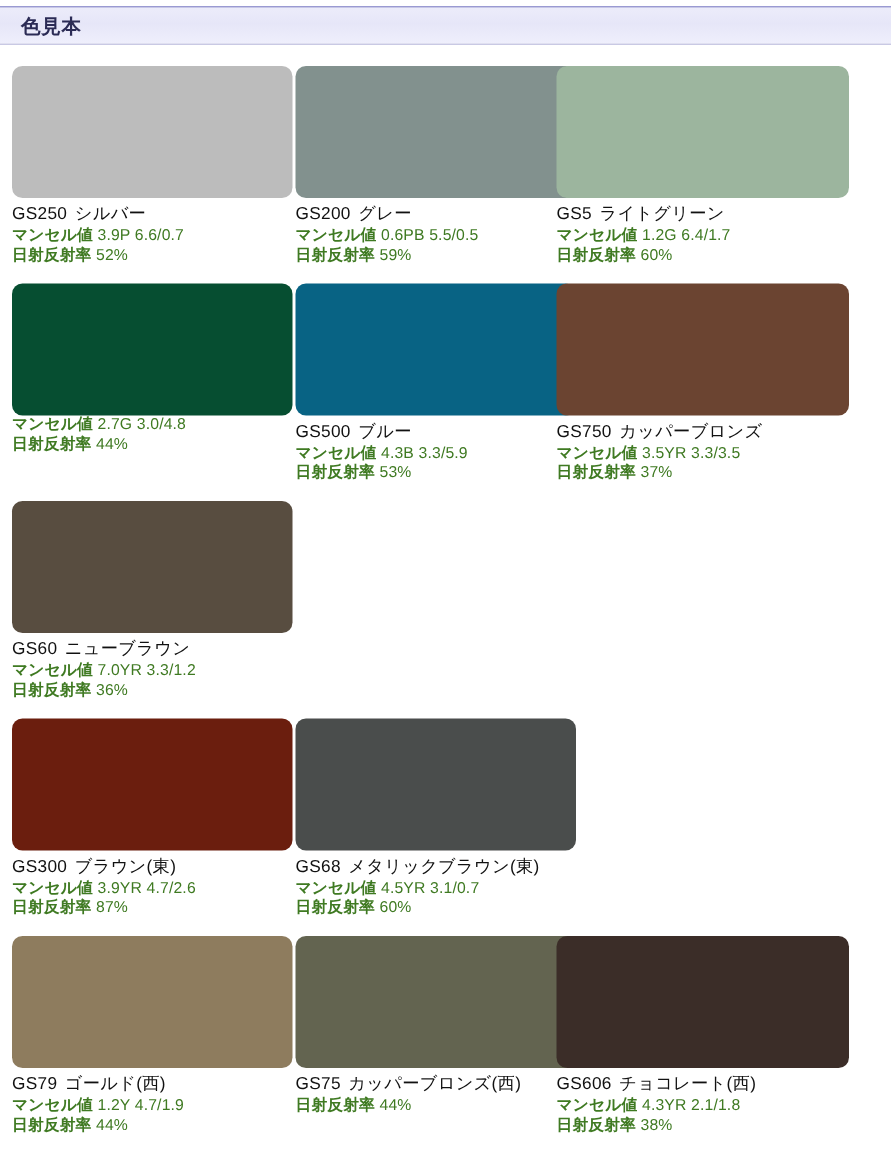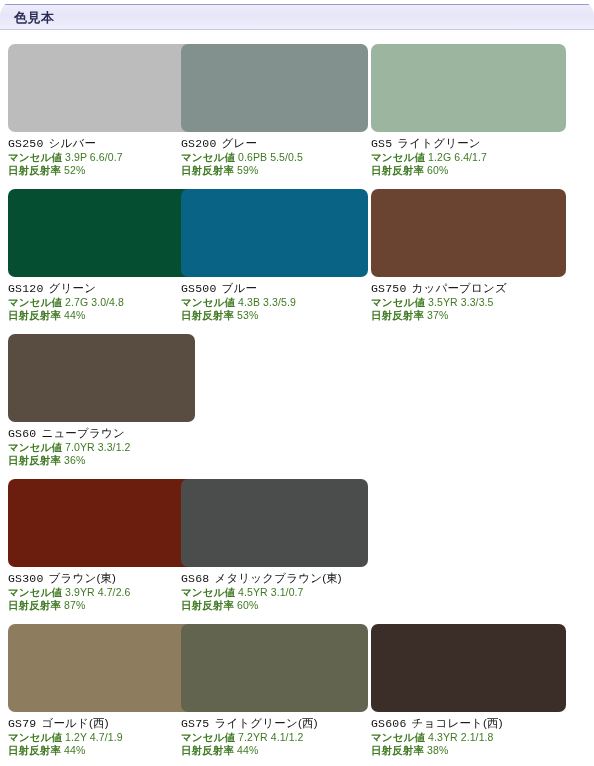--- a/index.html
+++ b/index.html
@@ -8,21 +8,20 @@
     width: 594px; height: 766px;
     background: #ffffff;
     font-family: "Liberation Sans", "DejaVu Sans", sans-serif;
   }
   #page {
     position: relative;
     width: 594px;
     height: 766px;
     overflow: hidden;
     background: #ffffff;
-    border-radius: 16px;
   }
 
   
   .header {
     position: absolute;
     left: 0; top: 4px;
     width: 594px;
     height: 26px;
     border-top: 1px solid #9a9ad2;
     border-bottom: 1px solid #c9c9e4;
@@ -51,39 +50,39 @@
     position: relative;
     width: 594px;
     height: 145px;
   }
   .card {
     position: absolute;
     top: 0;
     width: 187px;
   }
   .card.col0 { left: 8px; }
-  .card.col1 { left: 181px; }
+  .card.col1 { left: 197px; }
   .card.col2 { left: 371px; }
 
   .swatch {
     width: 187px;
     height: 88px;
     border-radius: 7px;
   }
   .card.col2 .swatch { width: 195px; }
 
   .card-name {
     margin-top: 4px;
     font-size: 11.5px;
     color: #111111;
     line-height: 15px;
     white-space: nowrap;
     letter-spacing: 0.2px;
   }
-  .card-name .code { margin-right: 5px; font-family: Liberation Mono, monospace; }
+  .card-name .code { margin-right: 5px; }
   .spec {
     font-size: 10.5px;
     color: #3f7a22;
     line-height: 13px;
     white-space: nowrap;
     letter-spacing: 0.1px;
   }
   .spec .label { font-weight: bold; }
 </style>
 </head>
@@ -112,21 +111,20 @@
         <div class="card col2">
           <div class="swatch" style="background: rgb(156, 181, 158);"></div>
           <div class="card-name"><span class="code">GS5</span><span>ライトグリーン</span></div>
           <div class="spec"><span class="label">マンセル値</span> <span>1.2G 6.4/1.7</span></div>
           <div class="spec"><span class="label">日射反射率</span> <span>60%</span></div>
         </div>
       </div>
       <div class="row">
         <div class="card col0">
           <div class="swatch" style="background: rgb(6, 78, 49);"></div>
-          <div class="card-name"><span class="code">GS120</span><span>グリーン</span></div>
           <div class="spec"><span class="label">マンセル値</span> <span>2.7G 3.0/4.8</span></div>
           <div class="spec"><span class="label">日射反射率</span> <span>44%</span></div>
         </div>
         <div class="card col1">
           <div class="swatch" style="background: rgb(8, 99, 132);"></div>
           <div class="card-name"><span class="code">GS500</span><span>ブルー</span></div>
           <div class="spec"><span class="label">マンセル値</span> <span>4.3B 3.3/5.9</span></div>
           <div class="spec"><span class="label">日射反射率</span> <span>53%</span></div>
         </div>
         <div class="card col2">
@@ -160,22 +158,21 @@
       </div>
       <div class="row">
         <div class="card col0">
           <div class="swatch" style="background: rgb(142, 124, 94);"></div>
           <div class="card-name"><span class="code">GS79</span><span>ゴールド(西)</span></div>
           <div class="spec"><span class="label">マンセル値</span> <span>1.2Y 4.7/1.9</span></div>
           <div class="spec"><span class="label">日射反射率</span> <span>44%</span></div>
         </div>
         <div class="card col1">
           <div class="swatch" style="background: rgb(99, 100, 80);"></div>
-          <div class="card-name"><span class="code">GS75</span><span>ライトグリーン(西)</span></div>
-          <div class="spec"><span class="label">マンセル値</span> <span>7.2YR 4.1/1.2</span></div>
+          <div class="card-name"><span class="code">GS75</span><span>カッパーブロンズ(西)</span></div>
           <div class="spec"><span class="label">日射反射率</span> <span>44%</span></div>
         </div>
         <div class="card col2">
           <div class="swatch" style="background: rgb(59, 45, 40);"></div>
           <div class="card-name"><span class="code">GS606</span><span>チョコレート(西)</span></div>
           <div class="spec"><span class="label">マンセル値</span> <span>4.3YR 2.1/1.8</span></div>
           <div class="spec"><span class="label">日射反射率</span> <span>38%</span></div>
         </div>
       </div>
     </div>

